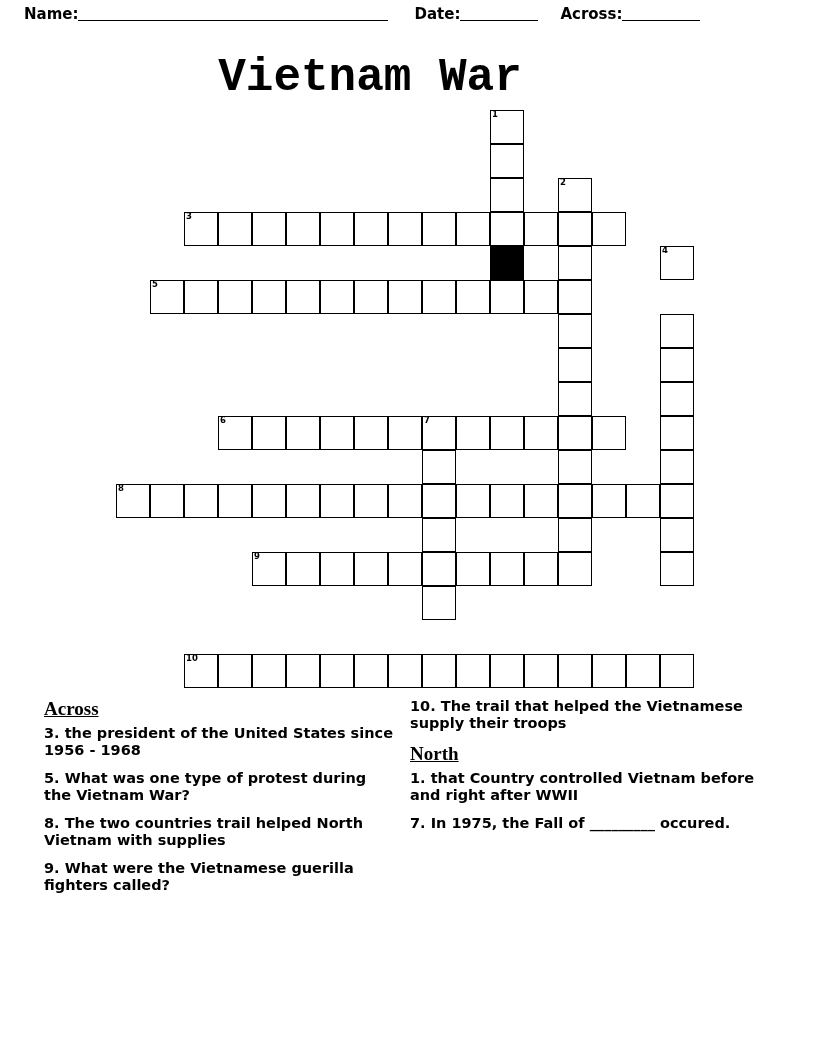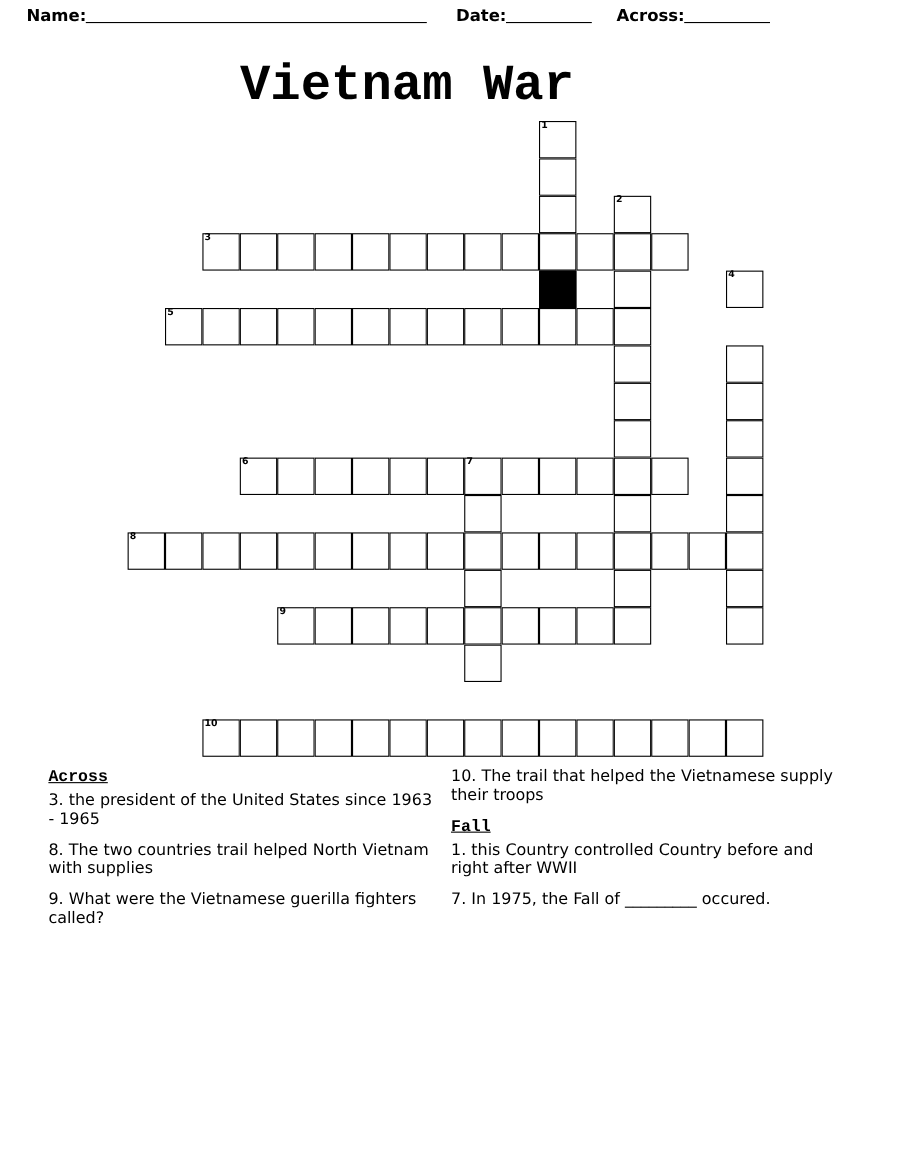--- a/index.html
+++ b/index.html
@@ -101,29 +101,29 @@
   }
   .col {
     position: absolute;
     top: 0;
     width: 352px;
   }
   .col-left { left: 0px; }
   .col-right { left: 366px; }
 
   .clue-heading {
-    font-size: 15px;
+    font-size: 19px;
     font-weight: bold;
     text-decoration: underline;
     margin: 0 0 5px 0;
-    font-family: Liberation Mono, monospace;
+    font-family: Liberation Serif, serif;
   }
   .clue {
     font-size: 14.5px;
-    font-weight: normal;
+    font-weight: bold;
     line-height: 17px;
     margin: 0 0 11px 0;
     font-family: "DejaVu Sans", sans-serif;
   }
   .clue:last-child { margin-bottom: 0; }
   .heading-spaced { margin-top: 9px; }
 </style>
 </head>
 <body>
 
@@ -263,26 +263,27 @@
       <div class="cell" style="left: 524px; top: 654px; width: 34px; height: 34px;"></div>
       <div class="cell" style="left: 558px; top: 654px; width: 34px; height: 34px;"></div>
       <div class="cell" style="left: 592px; top: 654px; width: 34px; height: 34px;"></div>
       <div class="cell" style="left: 626px; top: 654px; width: 34px; height: 34px;"></div>
       <div class="cell" style="left: 660px; top: 654px; width: 34px; height: 34px;"></div>
     </div>
 
   <div class="clues">
     <div class="col col-left">
       <div class="clue-heading">Across</div>
-      <div class="clue"><span>3.</span> <span>the president of the United States since 1963 - 1965</span></div>
+      <div class="clue"><span>3.</span> <span>the president of the United States since 1956 - 1968</span></div>
+      <div class="clue"><span>5.</span> <span>What was one type of protest during the Vietnam War?</span></div>
       <div class="clue"><span>8.</span> <span>The two countries trail helped North Vietnam with supplies</span></div>
       <div class="clue"><span>9.</span> <span>What were the Vietnamese guerilla fighters called?</span></div>
     </div>
 
     <div class="col col-right">
       <div class="clue"><span>10.</span> <span>The trail that helped the Vietnamese supply their troops</span></div>
-      <div class="clue-heading heading-spaced">Fall</div>
-      <div class="clue"><span>1.</span> <span>this Country controlled Country before and right after WWII</span></div>
+      <div class="clue-heading heading-spaced">North</div>
+      <div class="clue"><span>1.</span> <span>that Country controlled Vietnam before and right after WWII</span></div>
       <div class="clue"><span>7.</span> <span>In 1975, the Fall of _________ occured.</span></div>
     </div>
   </div>
 
 </div>
 
 </body></html>

